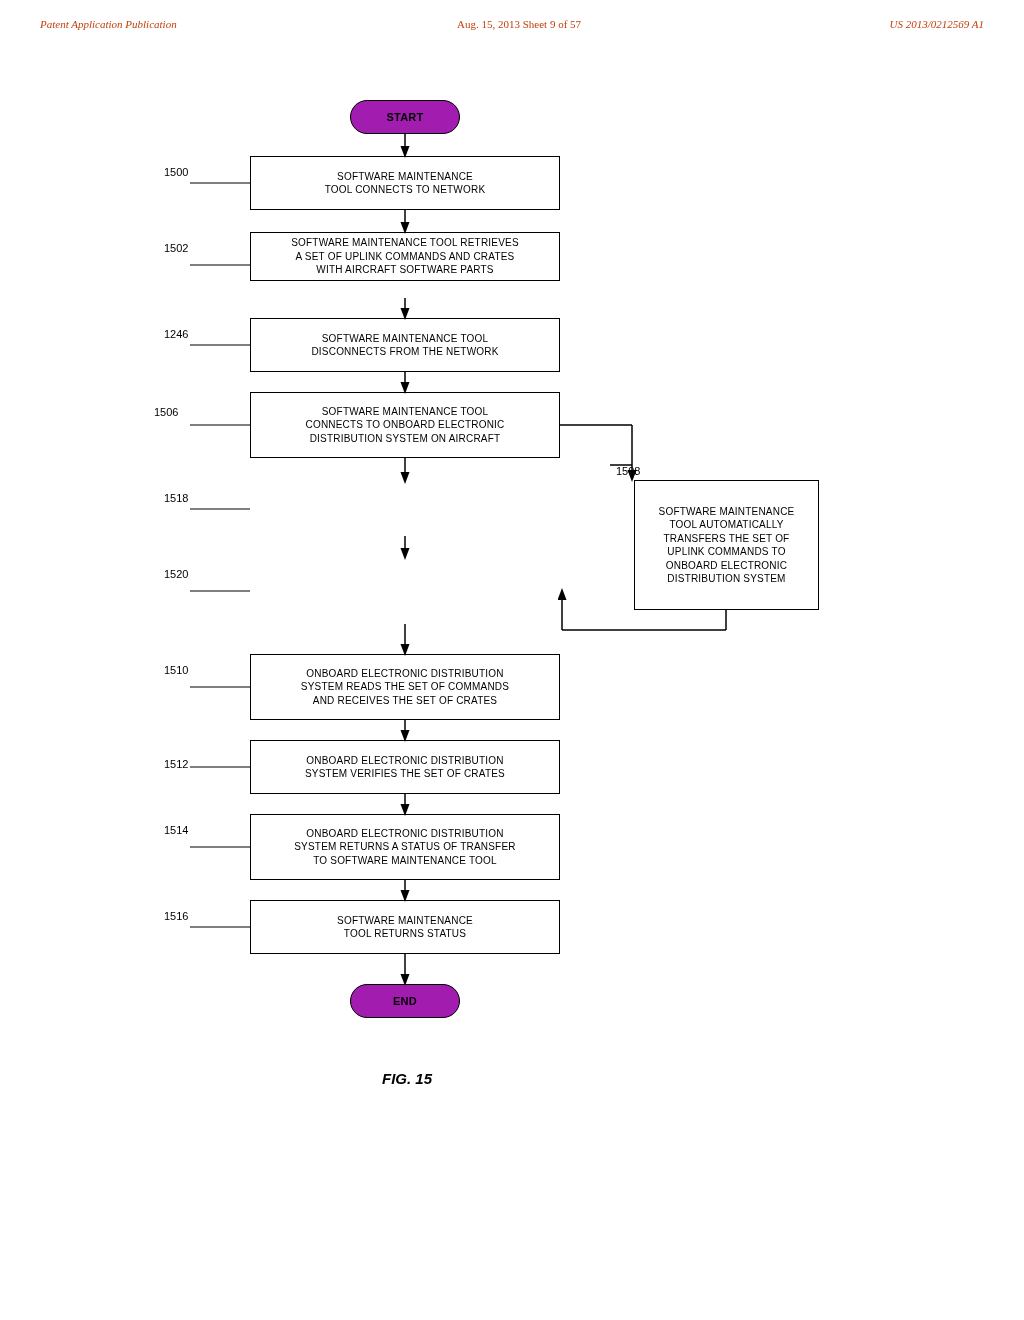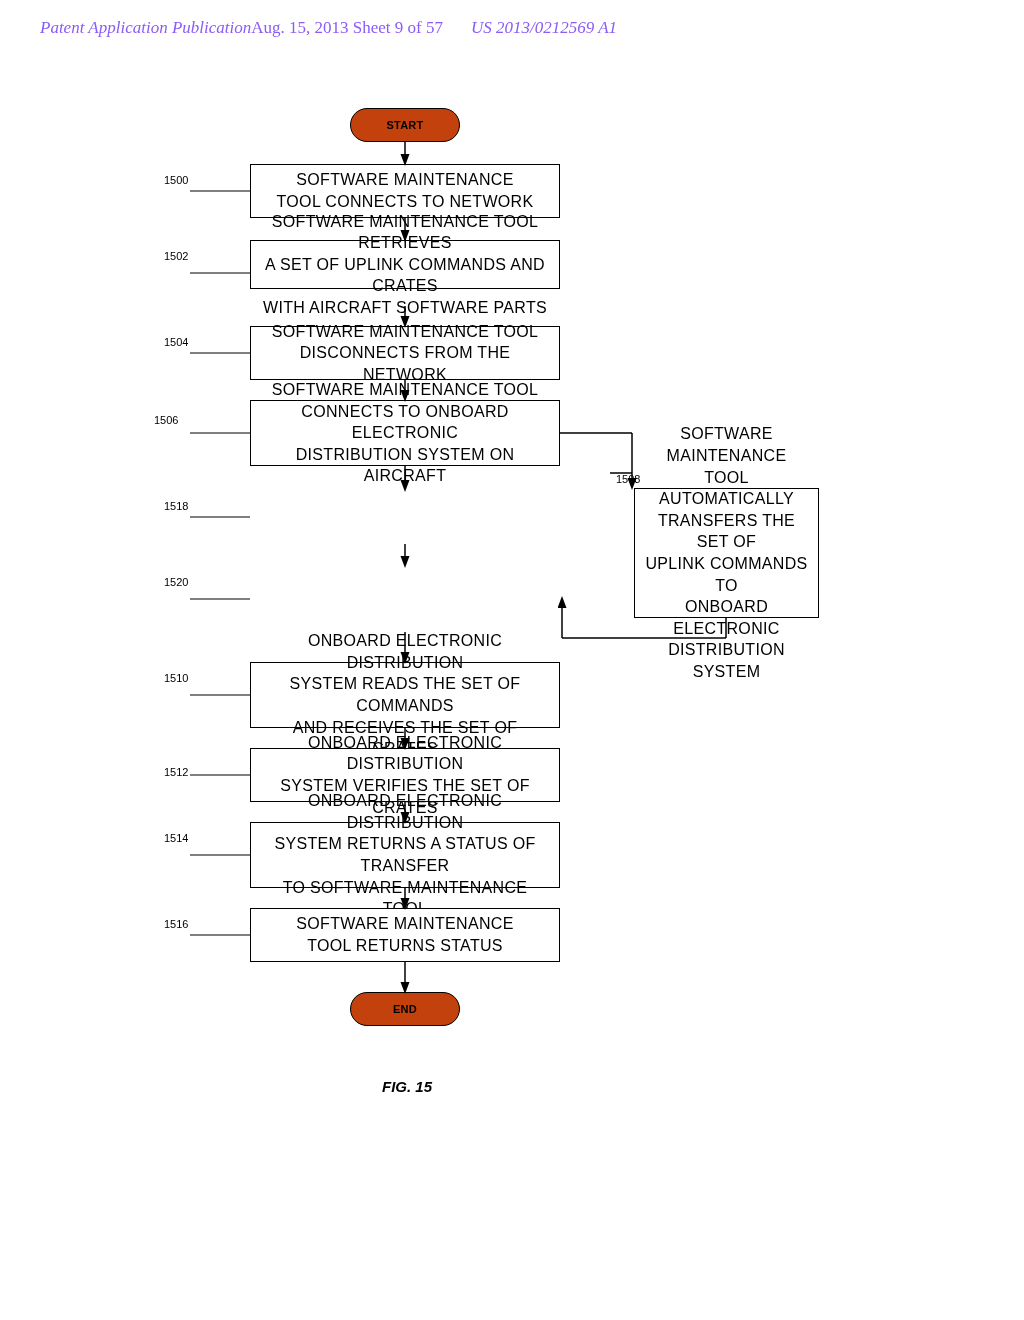--- a/index.html
+++ b/index.html
@@ -8,58 +8,59 @@
       font-family: 'Times New Roman', Times, serif;
       width: 1024px;
       min-height: 1320px;
       position: relative;
       overflow-x: hidden;
     }
 
     
     .header {
       display: flex;
+      justify-content: space-between;
       align-items: flex-start;
       padding: 18px 40px 0 40px;
-      font-size: 17px;
-      color: #8b5cf6;
+      font-size: 11px;
+      color: #c2410c;
     }
     .header-left { font-style: italic; }
     .header-center { text-align: center; }
     .header-right { font-style: italic; margin-left: 28px; }
 
     
     .diagram-container {
       position: relative;
       margin: 40px auto 0 auto;
       width: 820px;
       min-height: 1150px;
     }
 
     
     .box {
       position: absolute;
       border: 1.5px solid #000;
       background: #fff;
       text-align: center;
-      font-size: 16px;
+      font-size: 10px;
       font-family: Arial, Helvetica, sans-serif;
       font-weight: normal;
       letter-spacing: 0.02em;
       display: flex;
       align-items: center;
       justify-content: center;
       padding: 6px 8px;
       line-height: 1.35;
     }
 
     .box-rounded {
       position: absolute;
       border: 1.5px solid #000;
-      background: #c2410c;
+      background: #a21caf;
       text-align: center;
       font-size: 11px;
       font-family: Arial, Helvetica, sans-serif;
       font-weight: normal;
       letter-spacing: 0.02em;
       display: flex;
       align-items: center;
       justify-content: center;
       padding: 6px 16px;
       border-radius: 18px;
@@ -121,21 +122,21 @@
     <span>1502</span>
   </div>
 
   <div class="box" style="left:148px; top:162px; width:310px; height:49px; white-space:pre-line;">
     <span>SOFTWARE MAINTENANCE TOOL RETRIEVES
 A SET OF UPLINK COMMANDS AND CRATES
 WITH AIRCRAFT SOFTWARE PARTS</span>
   </div>
 
   <div class="label" style="left:62px; top:258px;">
-    <span>1504</span>
+    <span>1246</span>
   </div>
 
   <div class="box" style="left:148px; top:248px; width:310px; height:54px; white-space:pre-line;">
     <span>SOFTWARE MAINTENANCE TOOL
 DISCONNECTS FROM THE NETWORK</span>
   </div>
 
   <div class="label" style="left:52px; top:336px;">
     <span>1506</span>
   </div>

